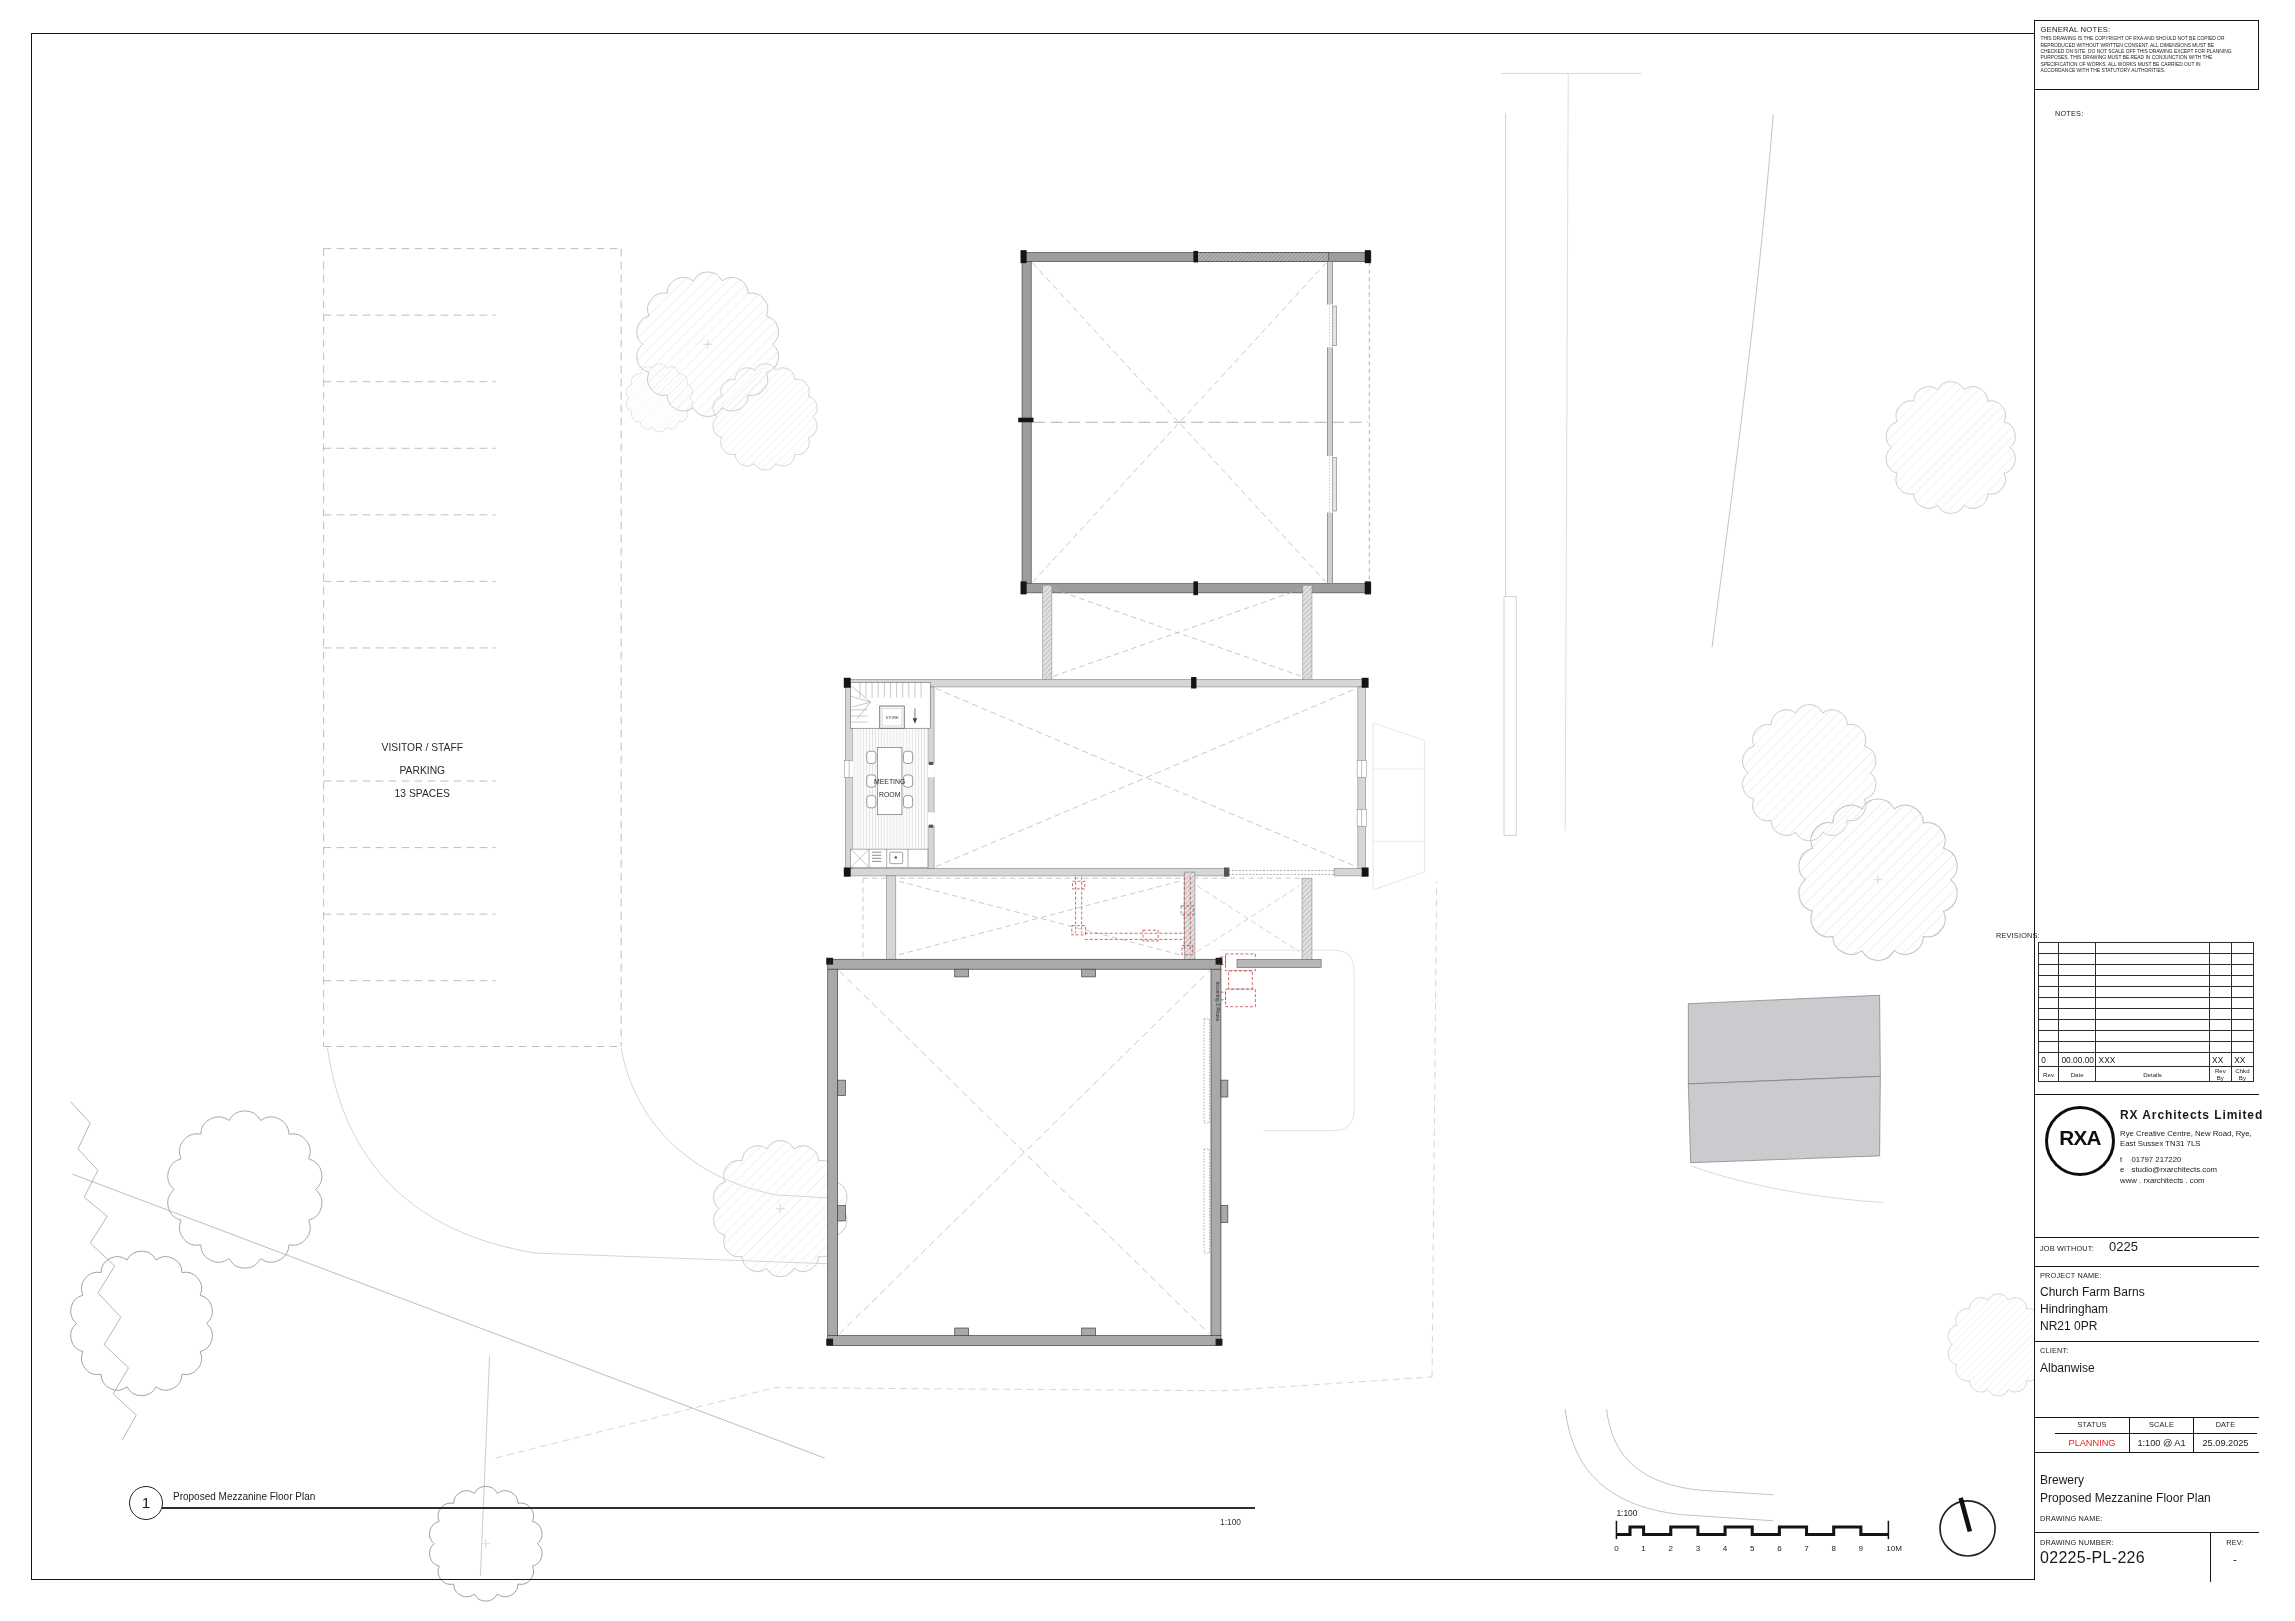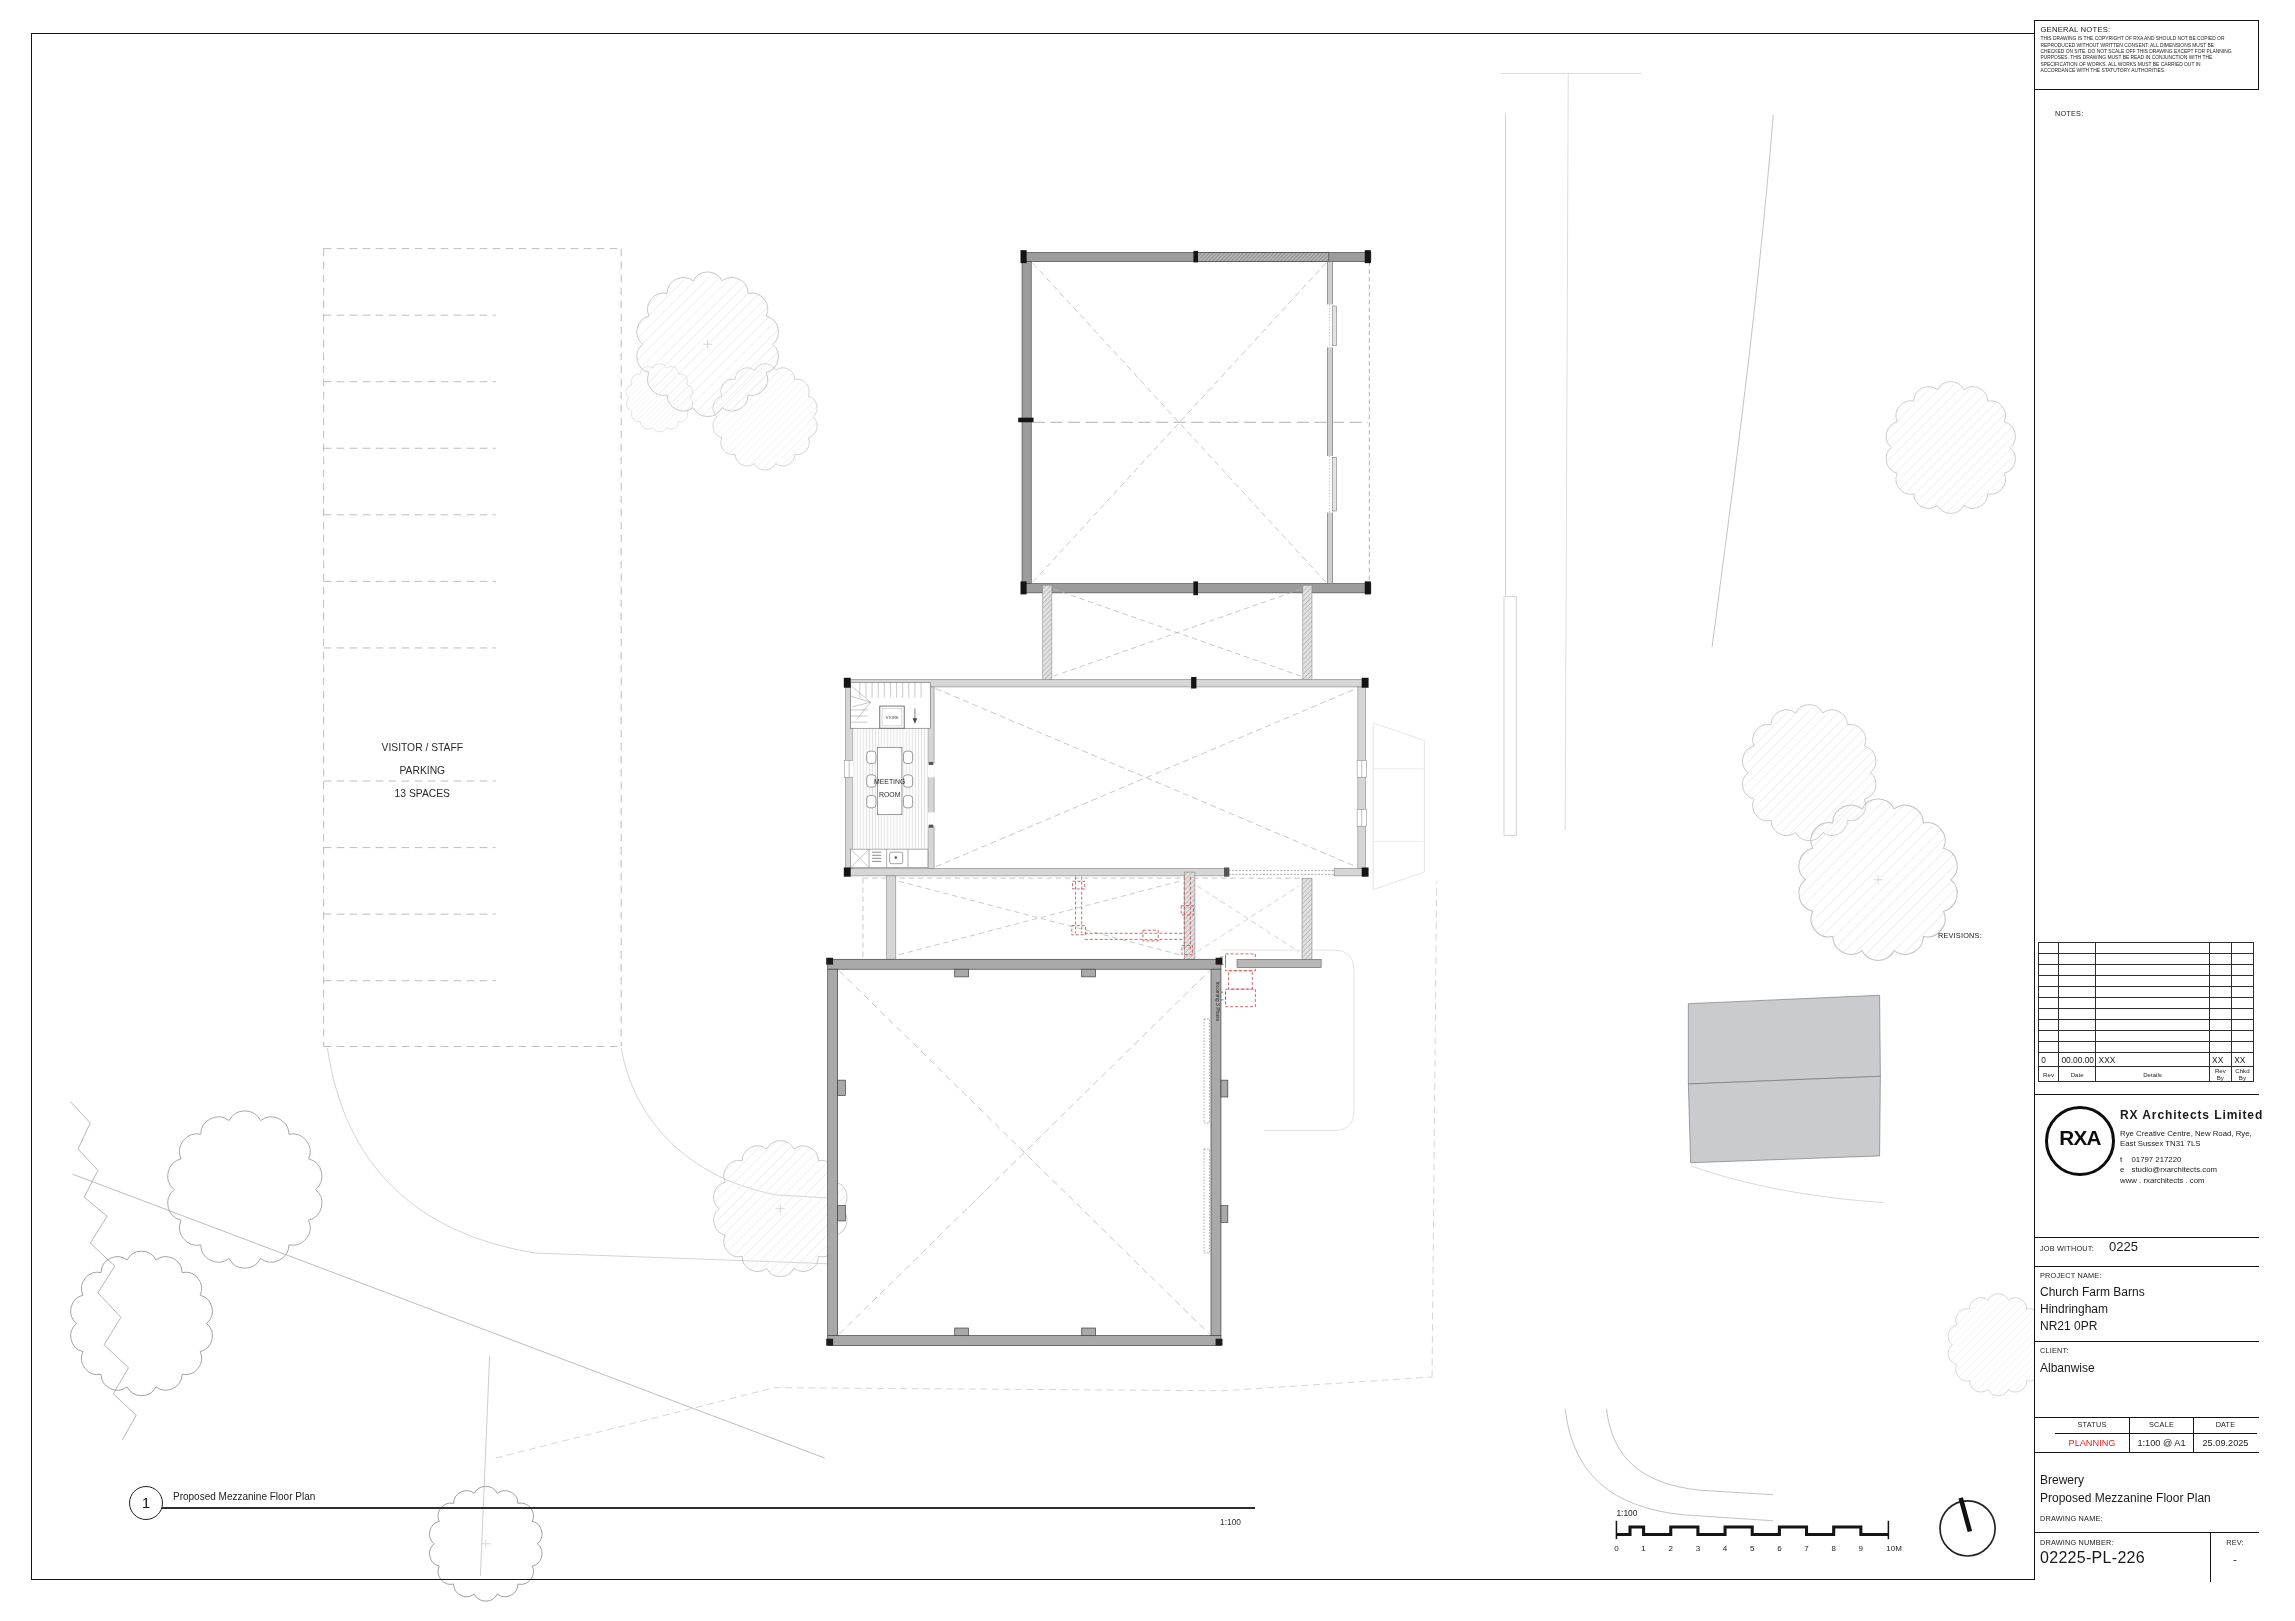--- a/index.html
+++ b/index.html
@@ -10,21 +10,21 @@
                 border:1.5px solid #141414;box-sizing:border-box;pointer-events:none;}
   
   .titleblock{position:absolute;left:2034px;top:33px;width:225px;height:1547px;
               border-left:1.5px solid #141414;box-sizing:border-box;background:#fff;}
   .tb-abs{position:absolute;box-sizing:border-box;}
   .gen-notes{left:2034px;top:20px;width:225px;height:70px;border:1.5px solid #141414;
              padding:3.8px 5.4px;background:#fff;}
   .gen-title{font-size:7.7px;letter-spacing:0.2px;}
   .gen-body{font-size:4.9px;line-height:6.4px;margin-top:2.3px;width:193px;color:#222;}
   .small-label{font-size:7.3px;color:#1a1a1a;letter-spacing:0.2px;}
-  .rev-label{left:1938px;top:931px;text-align:right;}
+  .rev-label{left:1996px;top:931px;text-align:right;}
   table.revtable{position:absolute;left:2038px;top:942px;width:216px;border-collapse:collapse;
                  border:1.5px solid #141414;table-layout:fixed;}
   table.revtable td{border:0.8px solid #2d2d2d;height:10px;padding:0 2.3px;overflow:hidden;
                     font-size:7.7px;}
   table.revtable tr.rev-entry td{height:13px;font-size:8.4px;}
   table.revtable tr.rev-head td{height:10px;font-size:6.1px;text-align:center;color:#222;}
   .sec{position:absolute;left:2034px;width:225px;border-top:1.5px solid #141414;box-sizing:border-box;}
   .logo-circle{position:absolute;left:2045px;top:1106px;width:64px;height:64px;
                border:3.8px solid #0d0d0d;border-radius:50%;text-align:center;
                font-size:20.7px;font-weight:bold;line-height:57px;letter-spacing:-0.8px;color:#0d0d0d;}

